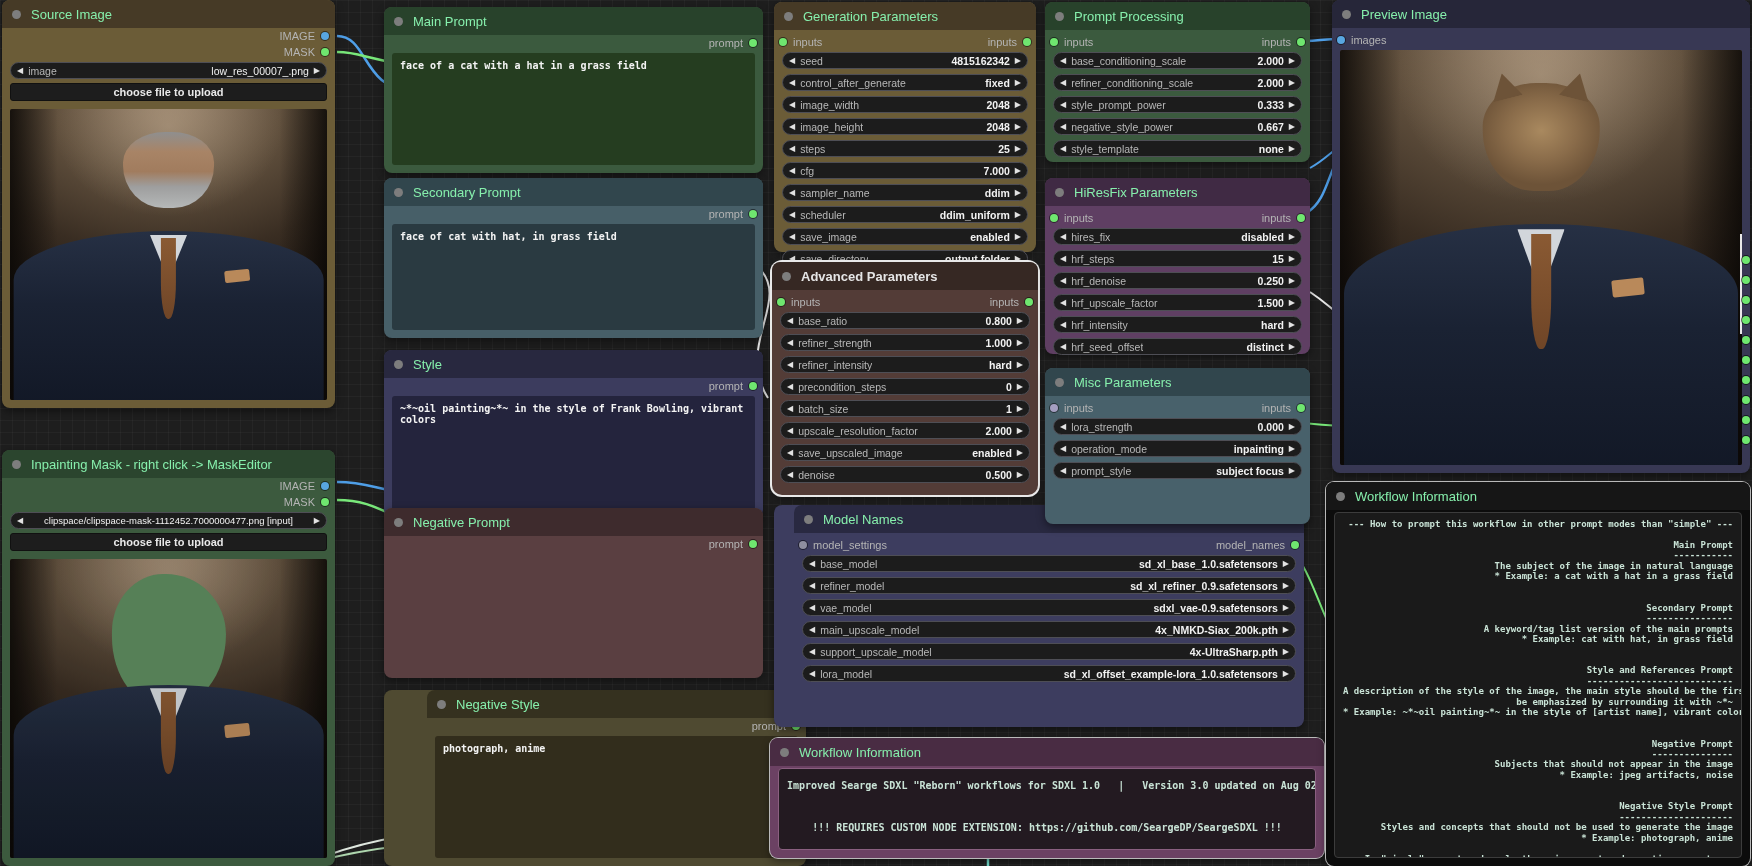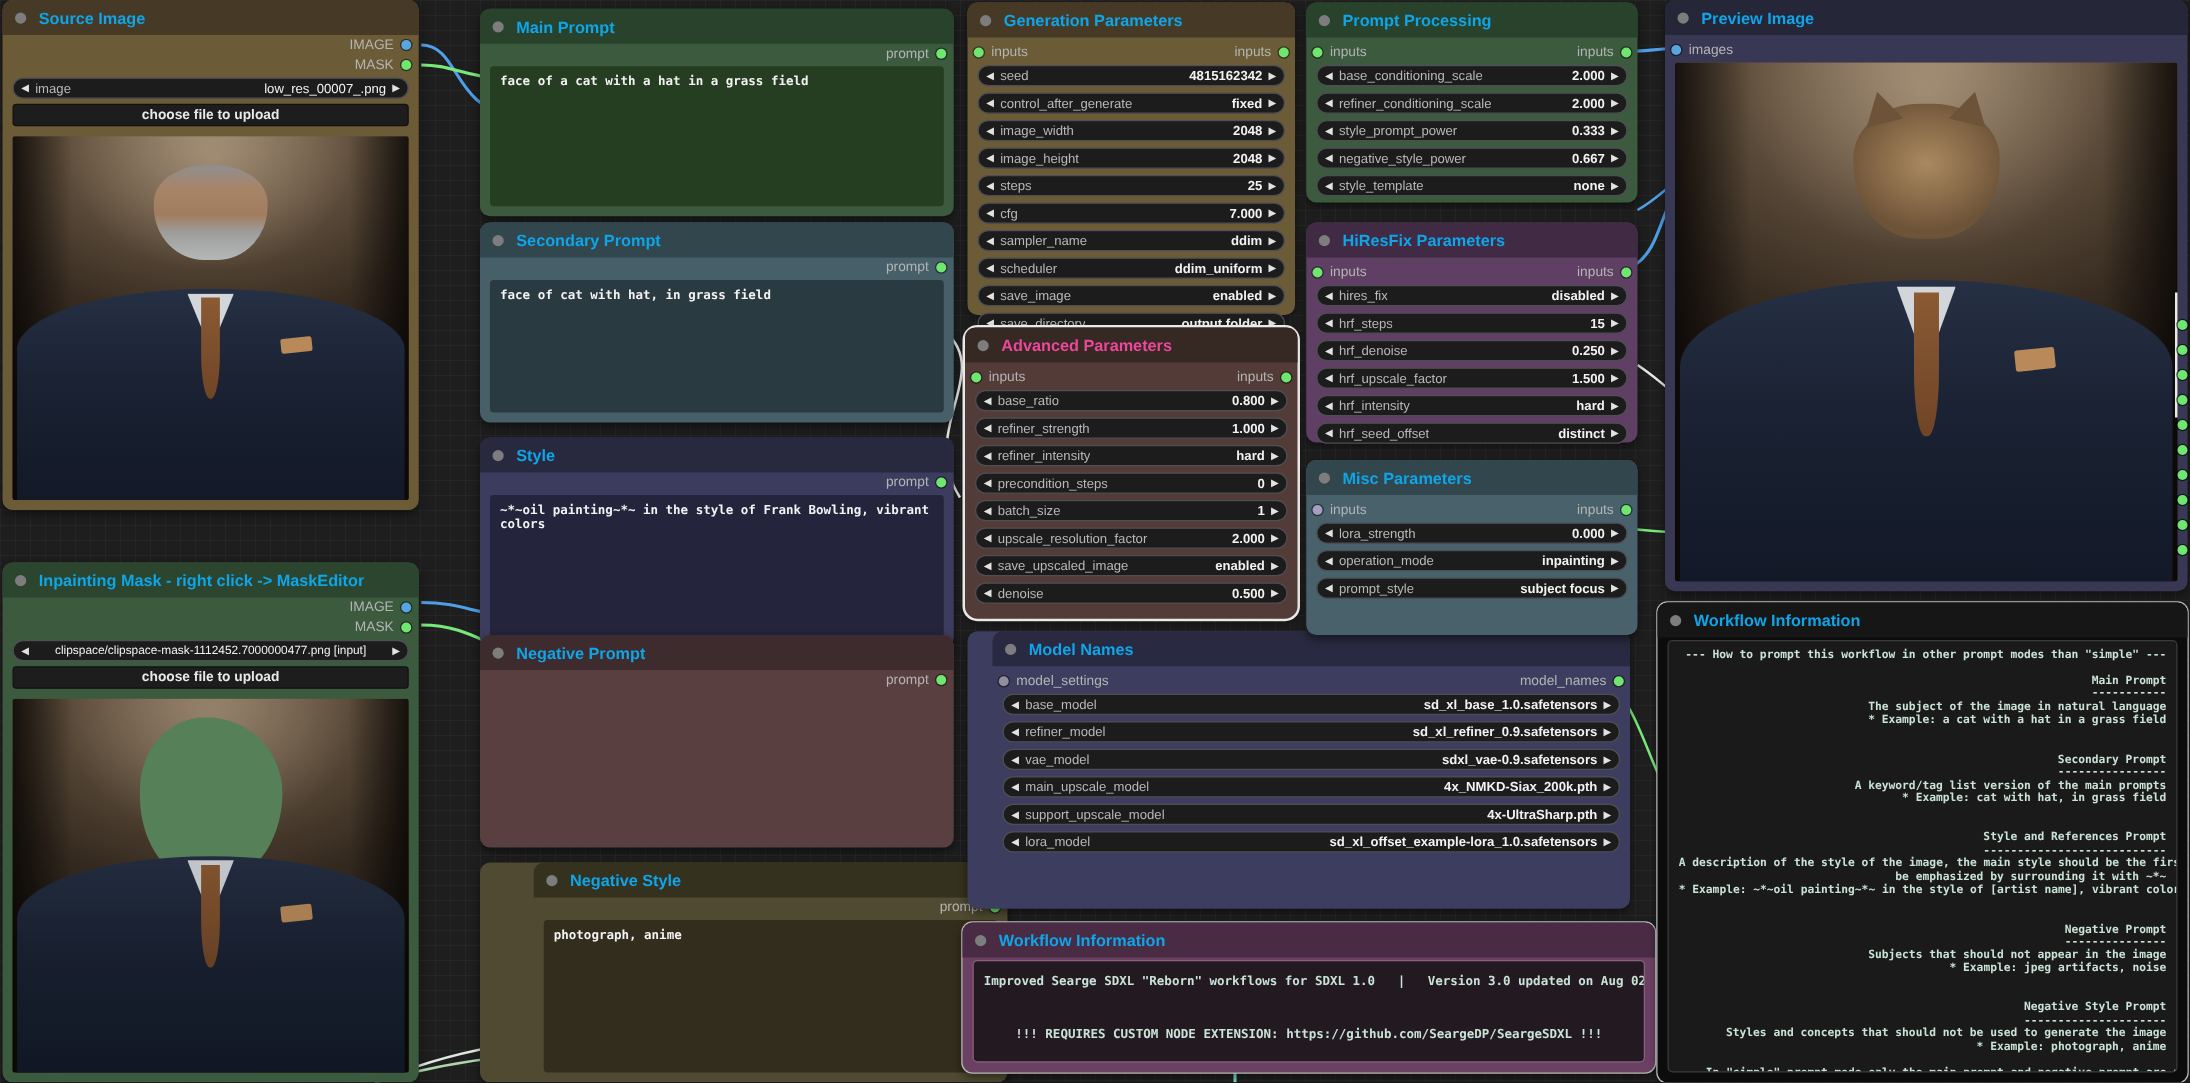--- a/index.html
+++ b/index.html
@@ -12,22 +12,22 @@
     font-family:"Liberation Sans",sans-serif;}
   #wires{position:absolute;left:0;top:0;z-index:1;pointer-events:none;}
 
   .node{position:absolute;border-radius:8px;background:var(--body);z-index:2;
     box-shadow:0 3px 8px rgba(0,0,0,.45);display:flex;flex-direction:column;}
   .node.selected{box-shadow:0 0 0 2px #e9e9e9,0 3px 8px rgba(0,0,0,.45);border-radius:10px;}
   .node.outlined{box-shadow:0 0 0 1px #b9b9b9,0 3px 8px rgba(0,0,0,.45);}
   .ntitle{height:28px;flex:0 0 28px;background:var(--tbar);border-radius:8px 8px 0 0;
     display:flex;align-items:center;gap:10px;padding:0 10px;}
   .tdot{width:9px;height:9px;border-radius:50%;background:#7d7d7d;flex:0 0 9px;}
-  .ttext{font-size:13px;color:#0ea5e9;white-space:nowrap;overflow:hidden;font-weight:bold;}
-  .ttext.bold{color:#ec4899;font-weight:bold;}
+  .ttext{font-size:13px;color:#86efac;white-space:nowrap;overflow:hidden;}
+  .ttext.bold{color:#e5e5e5;font-weight:bold;}
 
   .slotrow{height:18px;flex:0 0 18px;display:flex;align-items:flex-end;
     justify-content:space-between;padding:0 5px;font-size:11px;color:#b4b4b4;}
   .slot{display:flex;align-items:center;gap:6px;white-space:nowrap;}
   .dot{width:8px;height:8px;border-radius:50%;display:inline-block;flex:0 0 8px;
     box-shadow:0 0 0 1px rgba(0,0,0,.5);}
   .dot.green{background:#6fe66f;}
   .dot.blue{background:#58a6e0;}
   .dot.grey{background:#8f8f9f;}
   .dot.lav{background:#a49ec0;}
@@ -545,21 +545,21 @@
         </div>
         <div class="widget">
           <span class="arr">◀</span>
           <span class="wlabel">hrf_seed_offset</span>
           <span class="wvalue">distinct</span>
           <span class="arr">▶</span>
         </div>
       </div>
   </div>
 
-  <div class="node" style="left:1045px;top:368px;width:265px;height:140px;--body:#48616b;--tbar:#31464d;">
+  <div class="node" style="left:1045px;top:368px;width:265px;height:156px;--body:#48616b;--tbar:#31464d;">
     <div class="ntitle">
         <span class="tdot"></span>
       <span class="ttext">Misc Parameters</span>
       </div>
     <div class="slotrow">
       <span class="slot">
           <i class="dot lav"></i>
         <span>inputs</span>
         </span>
       <span class="slot">

